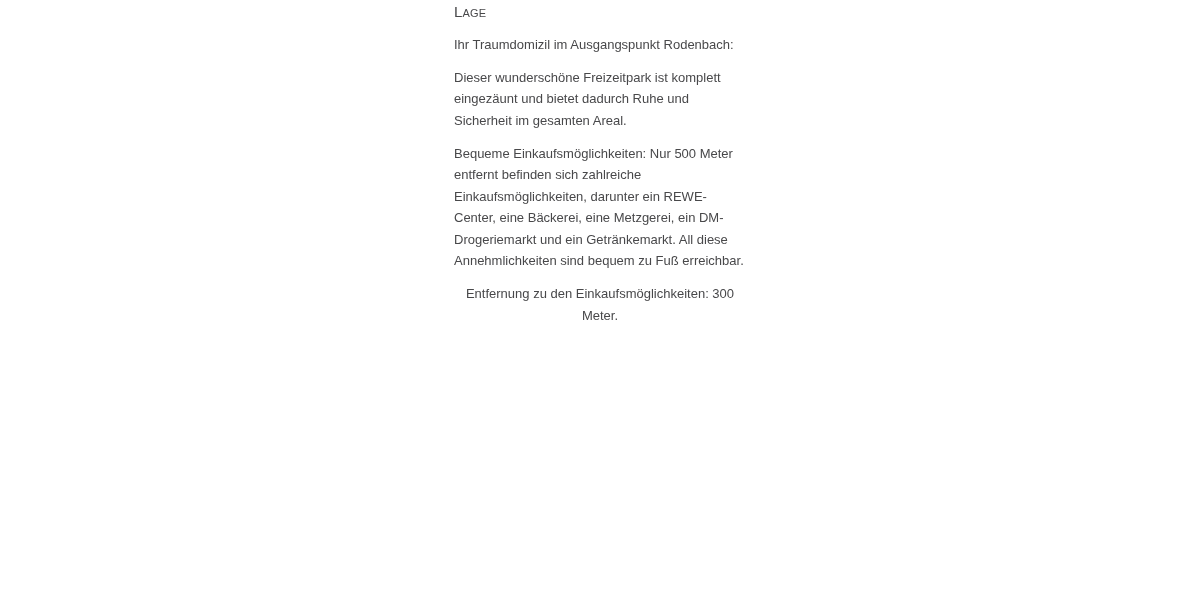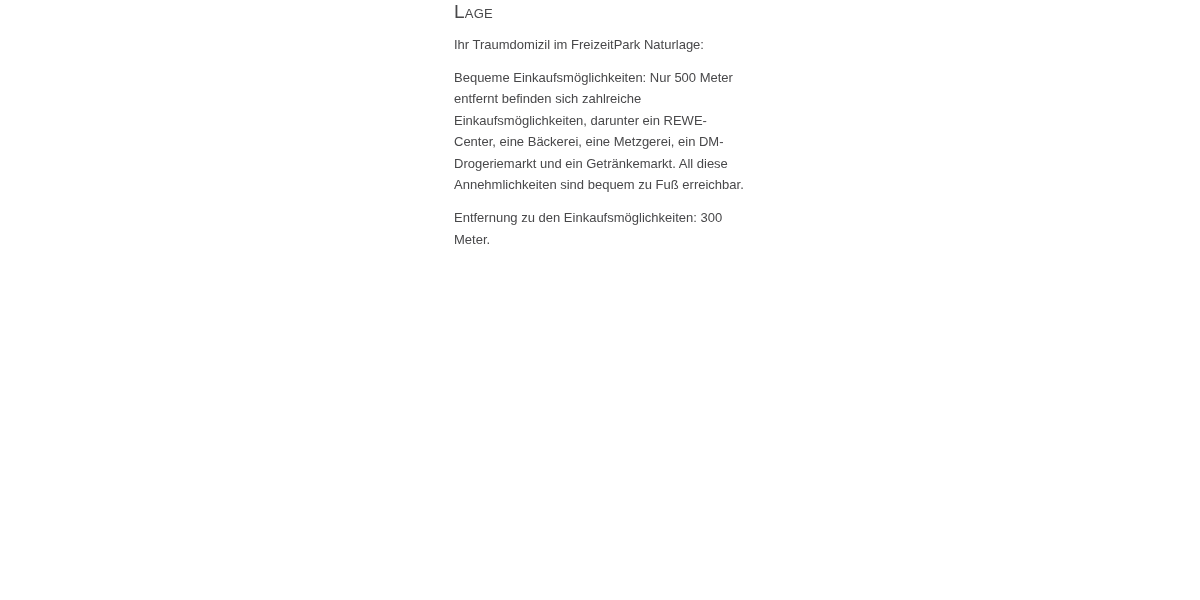--- a/index.html
+++ b/index.html
@@ -21,43 +21,46 @@
     -webkit-font-smoothing: antialiased;
   }
   .doc-column {
     width: 292px;
     margin: 0 auto;
     padding-top: 1px;
     font-size: 13px;
     line-height: 21.5px;
   }
   .section-heading {
-    font-size: 19px;
+    font-size: 15px;
     font-weight: 400;
     font-variant: small-caps;
     letter-spacing: 0.2px;
     line-height: 21.5px;
     margin: 0 0 11px 0;
     color: var(--text-color);
   }
   .doc-paragraph {
     margin: 0 0 11.5px 0;
     white-space: pre-line; 
     color: var(--text-color);
   }
-  .doc-paragraph:last-child { margin-bottom: 16px; }
+  .doc-paragraph:last-child { margin-bottom: 16px; text-align: center; }
 </style>
 </head>
 <body>
 
 <main class="doc-column">
   <h1 class="section-heading">Lage</h1>
 
-  <p class="doc-paragraph">Ihr Traumdomizil im FreizeitPark Naturlage:</p>
+  <p class="doc-paragraph">Ihr Traumdomizil im Ausgangspunkt Rodenbach:</p>
 
+  <p class="doc-paragraph">Dieser wunderschöne Freizeitpark ist komplett
+eingezäunt und bietet dadurch Ruhe und
+Sicherheit im gesamten Areal.</p>
 
 
 
   <p class="doc-paragraph">Bequeme Einkaufsmöglichkeiten: Nur 500 Meter
 entfernt befinden sich zahlreiche
 Einkaufsmöglichkeiten, darunter ein REWE-
 Center, eine Bäckerei, eine Metzgerei, ein DM-
 Drogeriemarkt und ein Getränkemarkt. All diese
 Annehmlichkeiten sind bequem zu Fuß erreichbar.</p>
 

